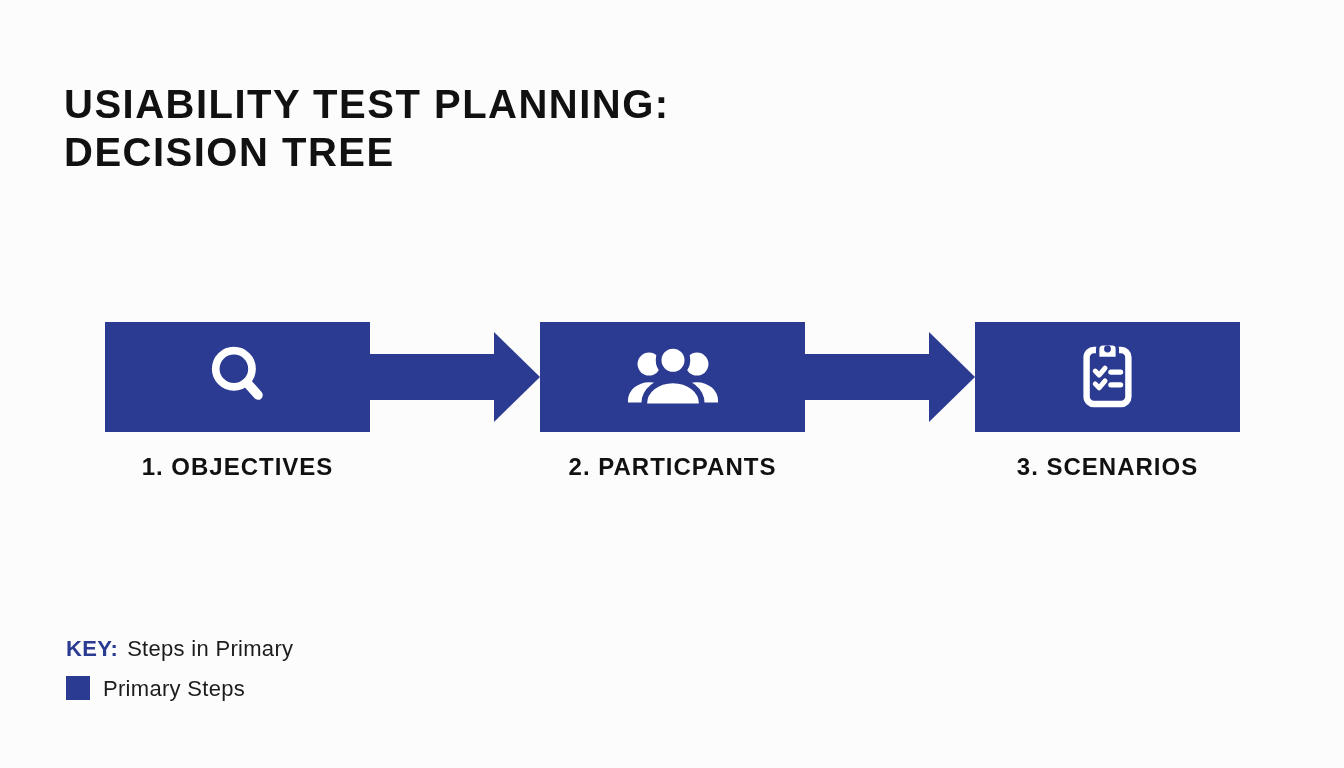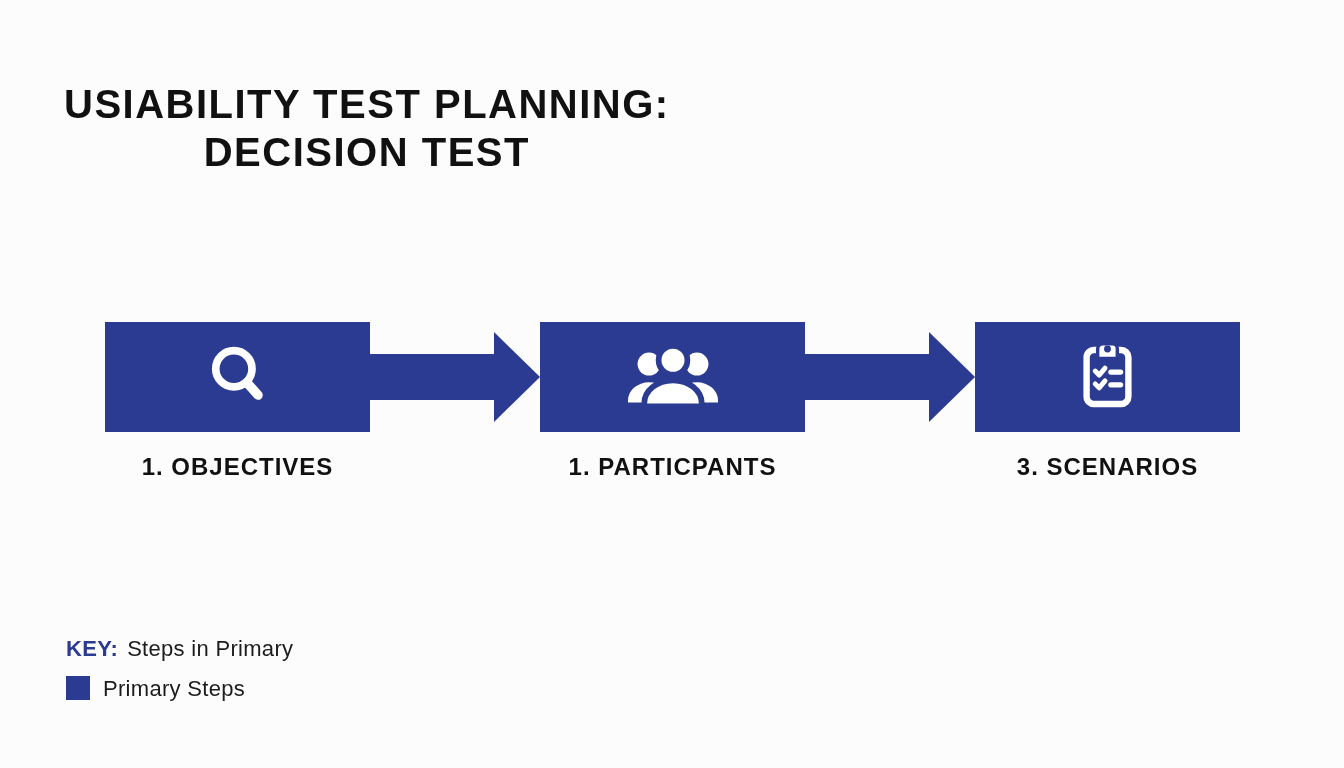--- a/index.html
+++ b/index.html
@@ -22,21 +22,21 @@
   .title {
     position: absolute;
     left: 64px;
     top: 80px;
     font-size: 40px;
     font-weight: 800;
     letter-spacing: 1.5px;
     line-height: 48px;
     color: var(--text);
   }
-  .title span { display: block; text-align: center; }
+  .title span { display: block; }
 
   
   .flow {
     position: absolute;
     left: 105px;
     top: 322px;
     width: 1135px;
     display: flex;
     align-items: flex-start;
   }
@@ -92,21 +92,21 @@
 
   .icon-svg { display: block; }
 </style>
 </head>
 <body>
 
 <div class="canvas">
 
   <h1 class="title">
     <span>USIABILITY TEST PLANNING:</span>
-    <span>DECISION TEST</span>
+    <span>DECISION TREE</span>
   </h1>
 
   <div class="flow">
 
     <div class="step">
       <div class="step-box">
         <span>
           <svg class="icon-svg" width="66" height="72" viewBox="0 0 24 26">
             <circle cx="10.5" cy="10" r="6.6" fill="none" stroke="#ffffff" stroke-width="2.8"></circle>
             <line x1="15.4" y1="15.2" x2="19.3" y2="19.6" stroke="#ffffff" stroke-width="3.4" stroke-linecap="round"></line>
@@ -127,21 +127,21 @@
           <svg class="icon-svg" width="92" height="73" viewBox="0 0 48 38">
             <circle cx="11.5" cy="12" r="6" fill="#ffffff"></circle>
             <path d="M0.5 32 v-1 a11 9.5 0 0 1 22 0 v1 z" fill="#ffffff"></path>
             <circle cx="36.5" cy="12" r="6" fill="#ffffff"></circle>
             <path d="M25.5 32 v-1 a11 9.5 0 0 1 22 0 v1 z" fill="#ffffff"></path>
             <circle cx="24" cy="10" r="7.5" fill="#ffffff" stroke="#2B3B92" stroke-width="3"></circle>
             <path d="M9 34 v-1.5 a15 12 0 0 1 30 0 V34 z" fill="#ffffff" stroke="#2B3B92" stroke-width="3"></path>
           </svg>
         </span>
       </div>
-      <div class="step-label">1. PARTICPANTS</div>
+      <div class="step-label">2. PARTICPANTS</div>
     </div>
 
     <div class="arrow">
       <div class="arrow-shaft"></div>
       <div class="arrow-head"></div>
     </div>
 
     <div class="step">
       <div class="step-box">
         <span>

